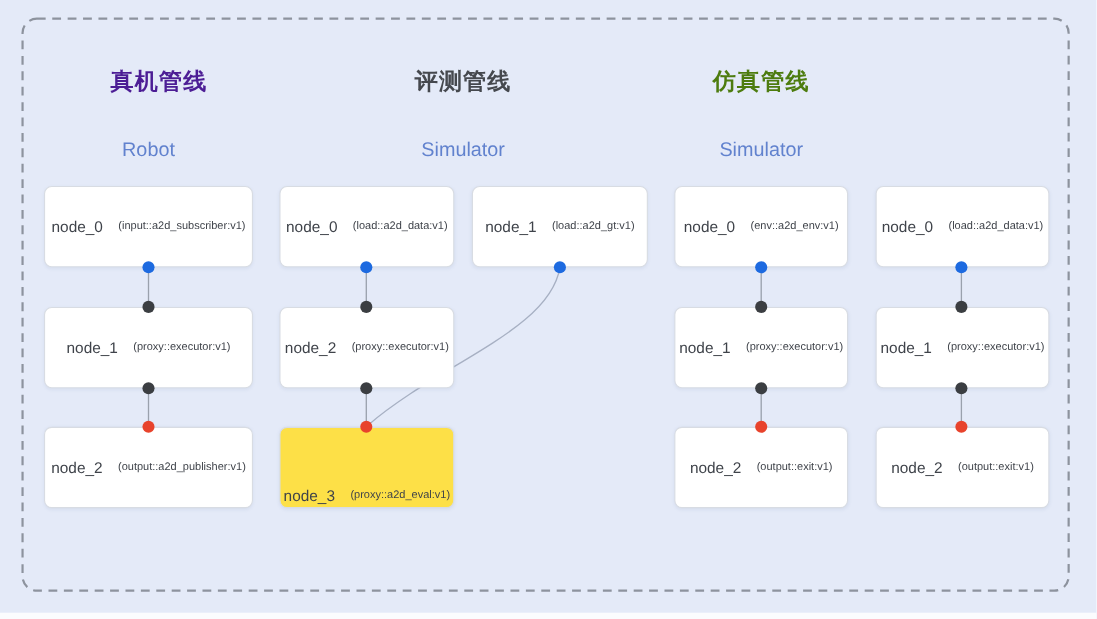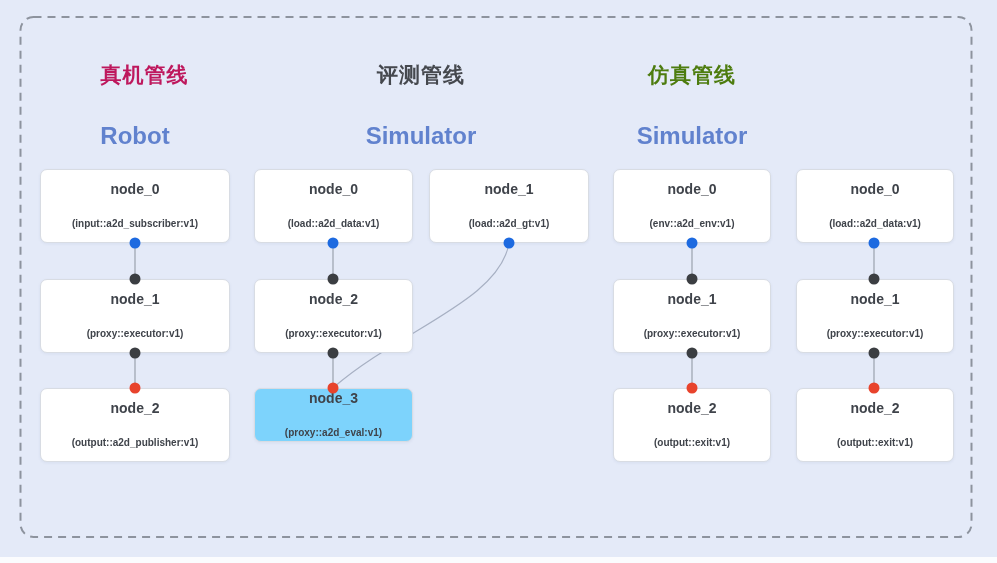--- a/index.html
+++ b/index.html
@@ -27,37 +27,36 @@
     text-align: center;
     white-space: nowrap;
   }
   .title-zh {
     font-size: 21px;
     font-weight: 700;
     line-height: 26px;
     letter-spacing: 1px;
   }
   .title-en {
-    font-size: 24px;
-    font-weight: 700;
+    font-size: 18px;
+    font-weight: 400;
     line-height: 26px;
     margin-top: 35px;
   }
   .node-box {
     position: absolute;
     box-sizing: border-box;
     border-radius: 7px;
     display: flex;
-    flex-direction: column;
+    flex-direction: row;
     align-items: center;
     justify-content: center;
     gap: 14px;
     box-shadow: 0 1px 3px rgba(70, 90, 140, 0.08);
     white-space: nowrap;
-    font-weight: bold;
   }
   .node-label   { font-size: 14px; line-height: 21px; }
   .node-sublabel{ font-size: 10px; line-height: 20px; }
   .dot {
     position: absolute;
     width: 11px; height: 11px;
     border-radius: 50%;
     transform: translate(-50%, -50%);
   }
   .bottom-strip {
@@ -77,21 +76,21 @@
       <path d="M333 243 L333 279" fill="none" stroke="#9aa1ad" stroke-width="1.2"></path>
       <path d="M333 353 L333 388" fill="none" stroke="#9aa1ad" stroke-width="1.2"></path>
       <path d="M509 243 C500 300 400 330 334 387" fill="none" stroke="#a7b0c3" stroke-width="1.2"></path>
       <path d="M692 243 L692 279" fill="none" stroke="#9aa1ad" stroke-width="1.2"></path>
       <path d="M692 353 L692 388" fill="none" stroke="#9aa1ad" stroke-width="1.2"></path>
       <path d="M874 243 L874 279" fill="none" stroke="#9aa1ad" stroke-width="1.2"></path>
       <path d="M874 353 L874 388" fill="none" stroke="#9aa1ad" stroke-width="1.2"></path>
     </svg>
   <div class="titles-layer">
       <div class="title-group" style="left: 135px;">
-        <div class="title-zh" style="color: #be185d; margin-left: 19px;">真机管线</div>
+        <div class="title-zh" style="color: #4c1d95; margin-left: 19px;">真机管线</div>
         <div class="title-en" style="color: rgb(97, 130, 206);">Robot</div>
       </div>
       <div class="title-group" style="left: 421px;">
         <div class="title-zh" style="color: rgb(69, 72, 78);">评测管线</div>
         <div class="title-en" style="color: rgb(97, 130, 206);">Simulator</div>
       </div>
       <div class="title-group" style="left: 692px;">
         <div class="title-zh" style="color: #4d7c0f;">仿真管线</div>
         <div class="title-en" style="color: rgb(97, 130, 206);">Simulator</div>
       </div>
@@ -114,21 +113,21 @@
         <div class="node-sublabel">(load::a2d_data:v1)</div>
       </div>
       <div class="node-box" style="left: 429px; top: 169px; width: 160px; height: 74px; background: rgb(255, 255, 255); border: 1px solid rgb(216, 220, 227); color: rgb(63, 67, 74);">
         <div class="node-label">node_1</div>
         <div class="node-sublabel">(load::a2d_gt:v1)</div>
       </div>
       <div class="node-box" style="left: 254px; top: 279px; width: 159px; height: 74px; background: rgb(255, 255, 255); border: 1px solid rgb(216, 220, 227); color: rgb(63, 67, 74);">
         <div class="node-label">node_2</div>
         <div class="node-sublabel">(proxy::executor:v1)</div>
       </div>
-      <div class="node-box" style="left: 254px; top: 388px; width: 159px; height: 54px; background: #7dd3fc; border: 1px solid rgb(216, 220, 227); color: rgb(63, 67, 74);">
+      <div class="node-box" style="left: 254px; top: 388px; width: 159px; height: 74px; background: #fde047; border: 1px solid rgb(216, 220, 227); color: rgb(63, 67, 74); align-items: flex-end;">
         <div class="node-label">node_3</div>
         <div class="node-sublabel">(proxy::a2d_eval:v1)</div>
       </div>
       <div class="node-box" style="left: 613px; top: 169px; width: 158px; height: 74px; background: rgb(255, 255, 255); border: 1px solid rgb(216, 220, 227); color: rgb(63, 67, 74);">
         <div class="node-label">node_0</div>
         <div class="node-sublabel">(env::a2d_env:v1)</div>
       </div>
       <div class="node-box" style="left: 613px; top: 279px; width: 158px; height: 74px; background: rgb(255, 255, 255); border: 1px solid rgb(216, 220, 227); color: rgb(63, 67, 74);">
         <div class="node-label">node_1</div>
         <div class="node-sublabel">(proxy::executor:v1)</div>

